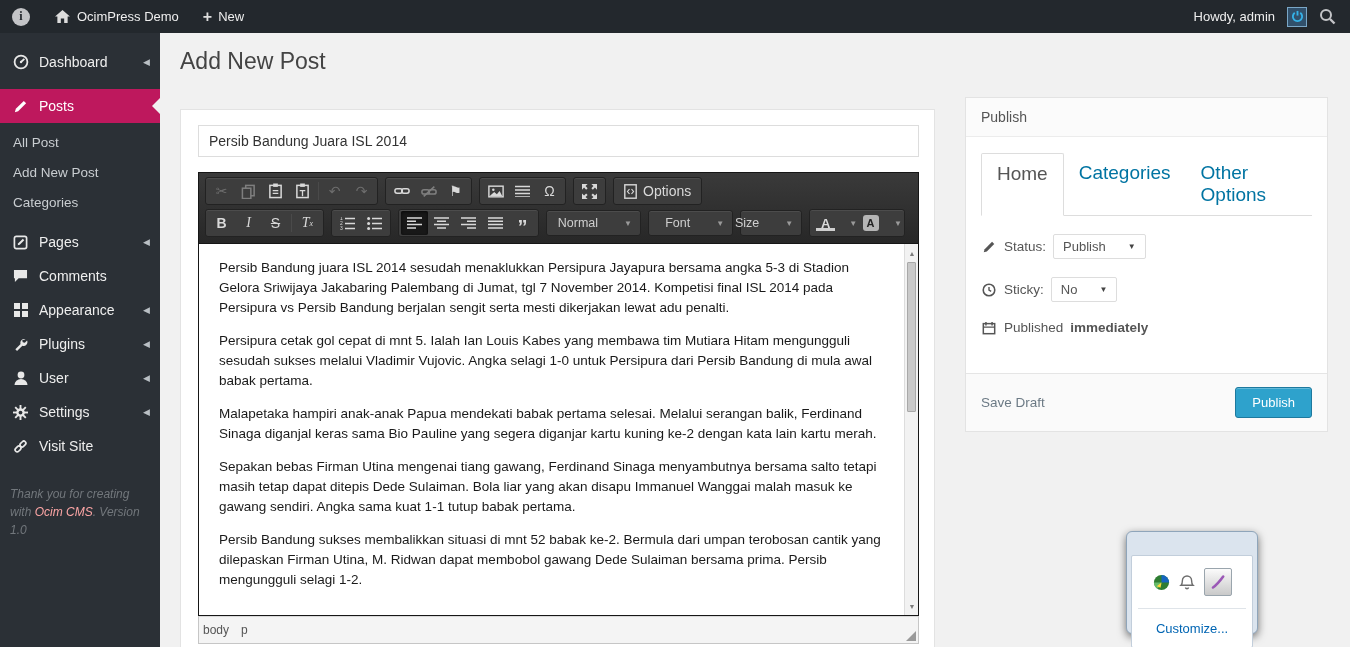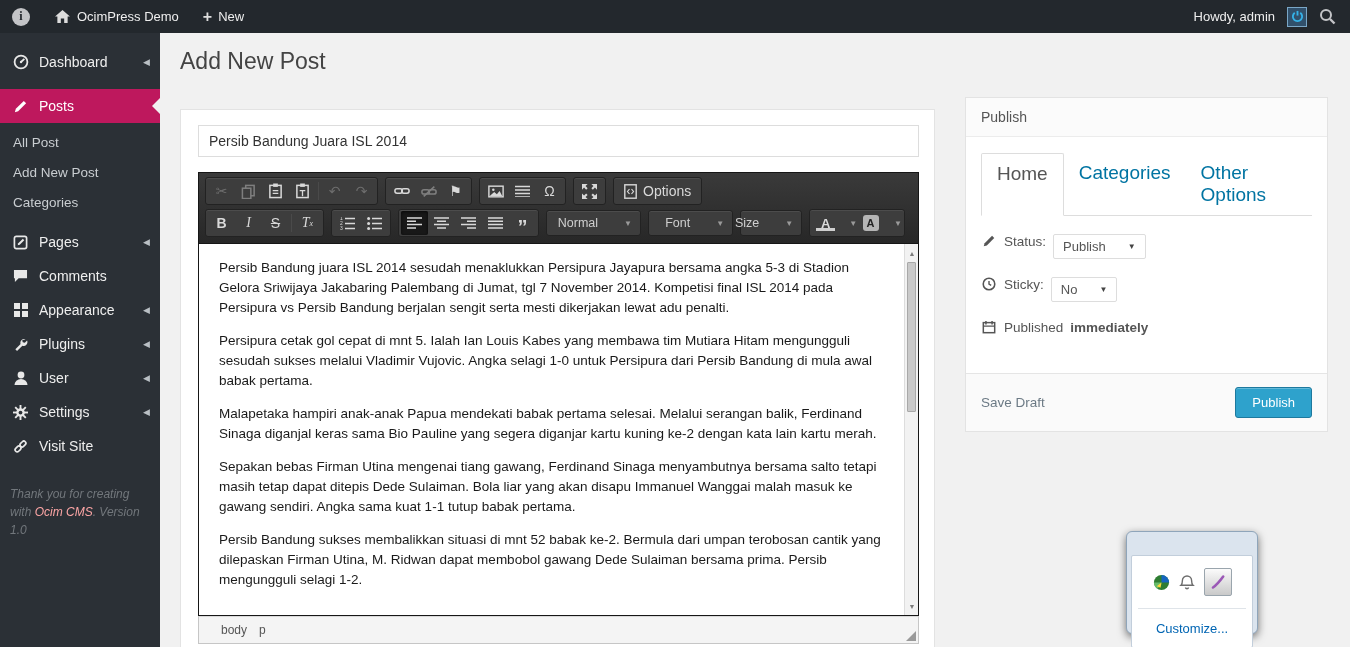--- a/index.html
+++ b/index.html
@@ -69,32 +69,32 @@
 
   .ed-content { position:relative; background:#fff; border:1px solid #161616; border-top:none; height:372px; overflow:hidden; }
   .ed-text { position:absolute; left:0; top:0; right:14px; bottom:0; padding:14px 22px 0 20px; font-size:13.5px; line-height:20px; color:#1a1a1a; }
   .ed-text p { margin-bottom:13px; }
   .scrollbar { position:absolute; right:0; top:0; bottom:0; width:14px; background:#f2f2f2; border-left:1px solid #ddd; }
   .sb-arrow { position:absolute; left:0; width:14px; height:14px; display:flex; align-items:center; justify-content:center; font-size:7px; color:#7b7b7b; }
   .sb-arrow.up { top:2px; } .sb-arrow.down { bottom:2px; }
   .sb-thumb { position:absolute; left:2px; width:9px; top:18px; height:150px; background:#c9c9c9; border:1px solid #a8a8a8; border-radius:1px; }
 
   .ed-footer { position:relative; background:#f4f4f4; border:1px solid #c6c6c6; border-top:1px solid #d9d9d9; height:28px;
-               display:flex; align-items:center; padding-left:22px; font-size:12px; color:#555; gap:12px; }
+               display:flex; align-items:center; padding-left:4px; font-size:12px; color:#555; gap:12px; }
   .ed-footer .crumb { cursor:pointer; }
   .grip { position:absolute; right:2px; bottom:2px; width:0; height:0; border-left:10px solid transparent; border-bottom:10px solid #9a9a9a; cursor:nwse-resize; }
 
   
   .publish { position:absolute; left:965px; top:97px; width:363px; background:#fff; border:1px solid #e3e3e3; }
   .pub-header { padding:11px 15px; font-size:14px; color:#555; border-bottom:1px solid #ececec; background:#fbfbfb; }
   .pub-body { padding:16px 15px 18px 15px; }
   .tabs { display:flex; border-bottom:1px solid #ddd; }
   .tab { padding:9px 15px; font-size:19px; color:#0074a2; cursor:pointer; }
   .tab.active { color:#555; background:#fff; border:1px solid #ddd; border-bottom:1px solid #fff; margin-bottom:-1px; border-radius:2px 2px 0 0; }
-  .pub-row { display:flex; align-items:flex-start; gap:7px; margin-top:18px; font-size:13.5px; color:#555; }
+  .pub-row { display:flex; align-items:center; gap:7px; margin-top:18px; font-size:13.5px; color:#555; }
   .mini-select { display:inline-flex; align-items:center; border:1px solid #ddd; background:#fff; padding:4px 9px; color:#555;
                  font-size:13px; cursor:pointer; border-radius:2px; gap:12px; }
   .mini-select .caret { color:#444; }
   .pub-footer { margin-top:20px; border-top:1px solid #e5e5e5; background:#fafafa; padding:13px 15px;
                 display:flex; align-items:center; justify-content:space-between; }
   .save-draft { color:#6c7a85; font-size:13.5px; cursor:pointer; text-decoration:none; }
   .publish-btn { background:#2ea2cc; border:1px solid #1d799e; color:#fff; font-size:13px; padding:7px 16px; border-radius:3px; cursor:pointer;
                  box-shadow:0 1px 0 rgba(255,255,255,0.25) inset; font-family:"Liberation Sans", sans-serif; }
   .icon-gray { color:#555; display:inline-flex; width:16px; justify-content:center; }
 

